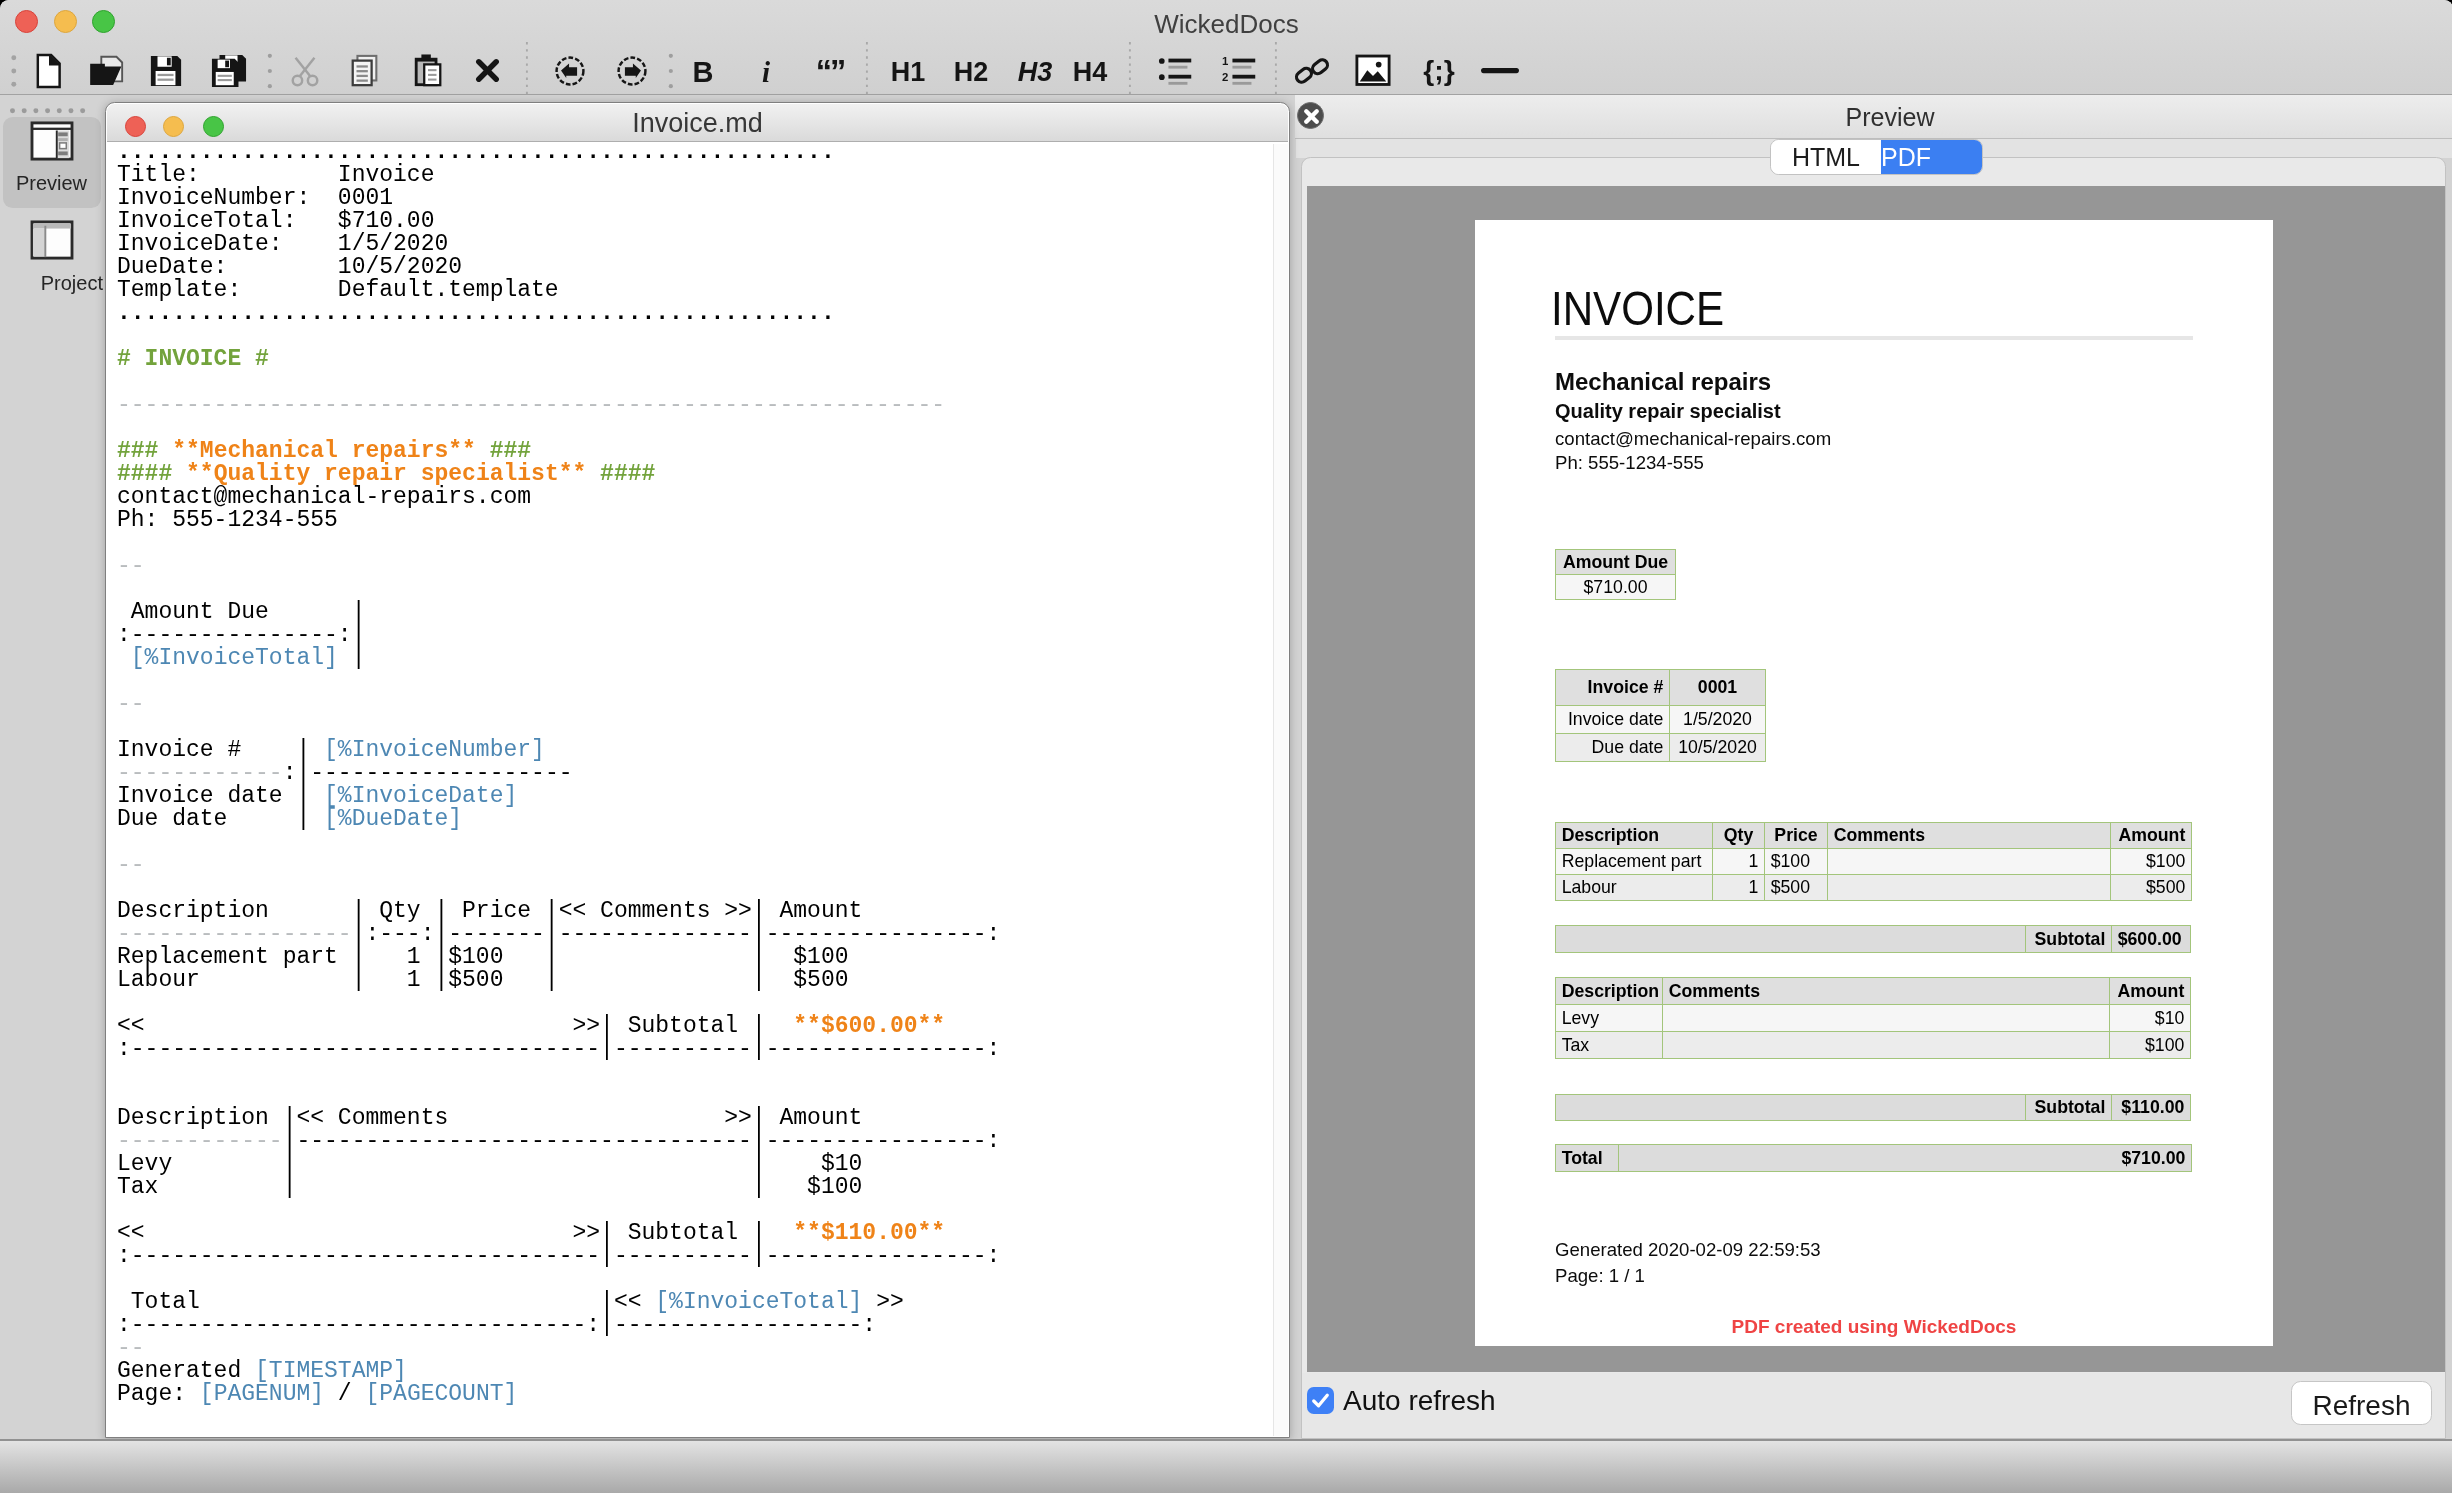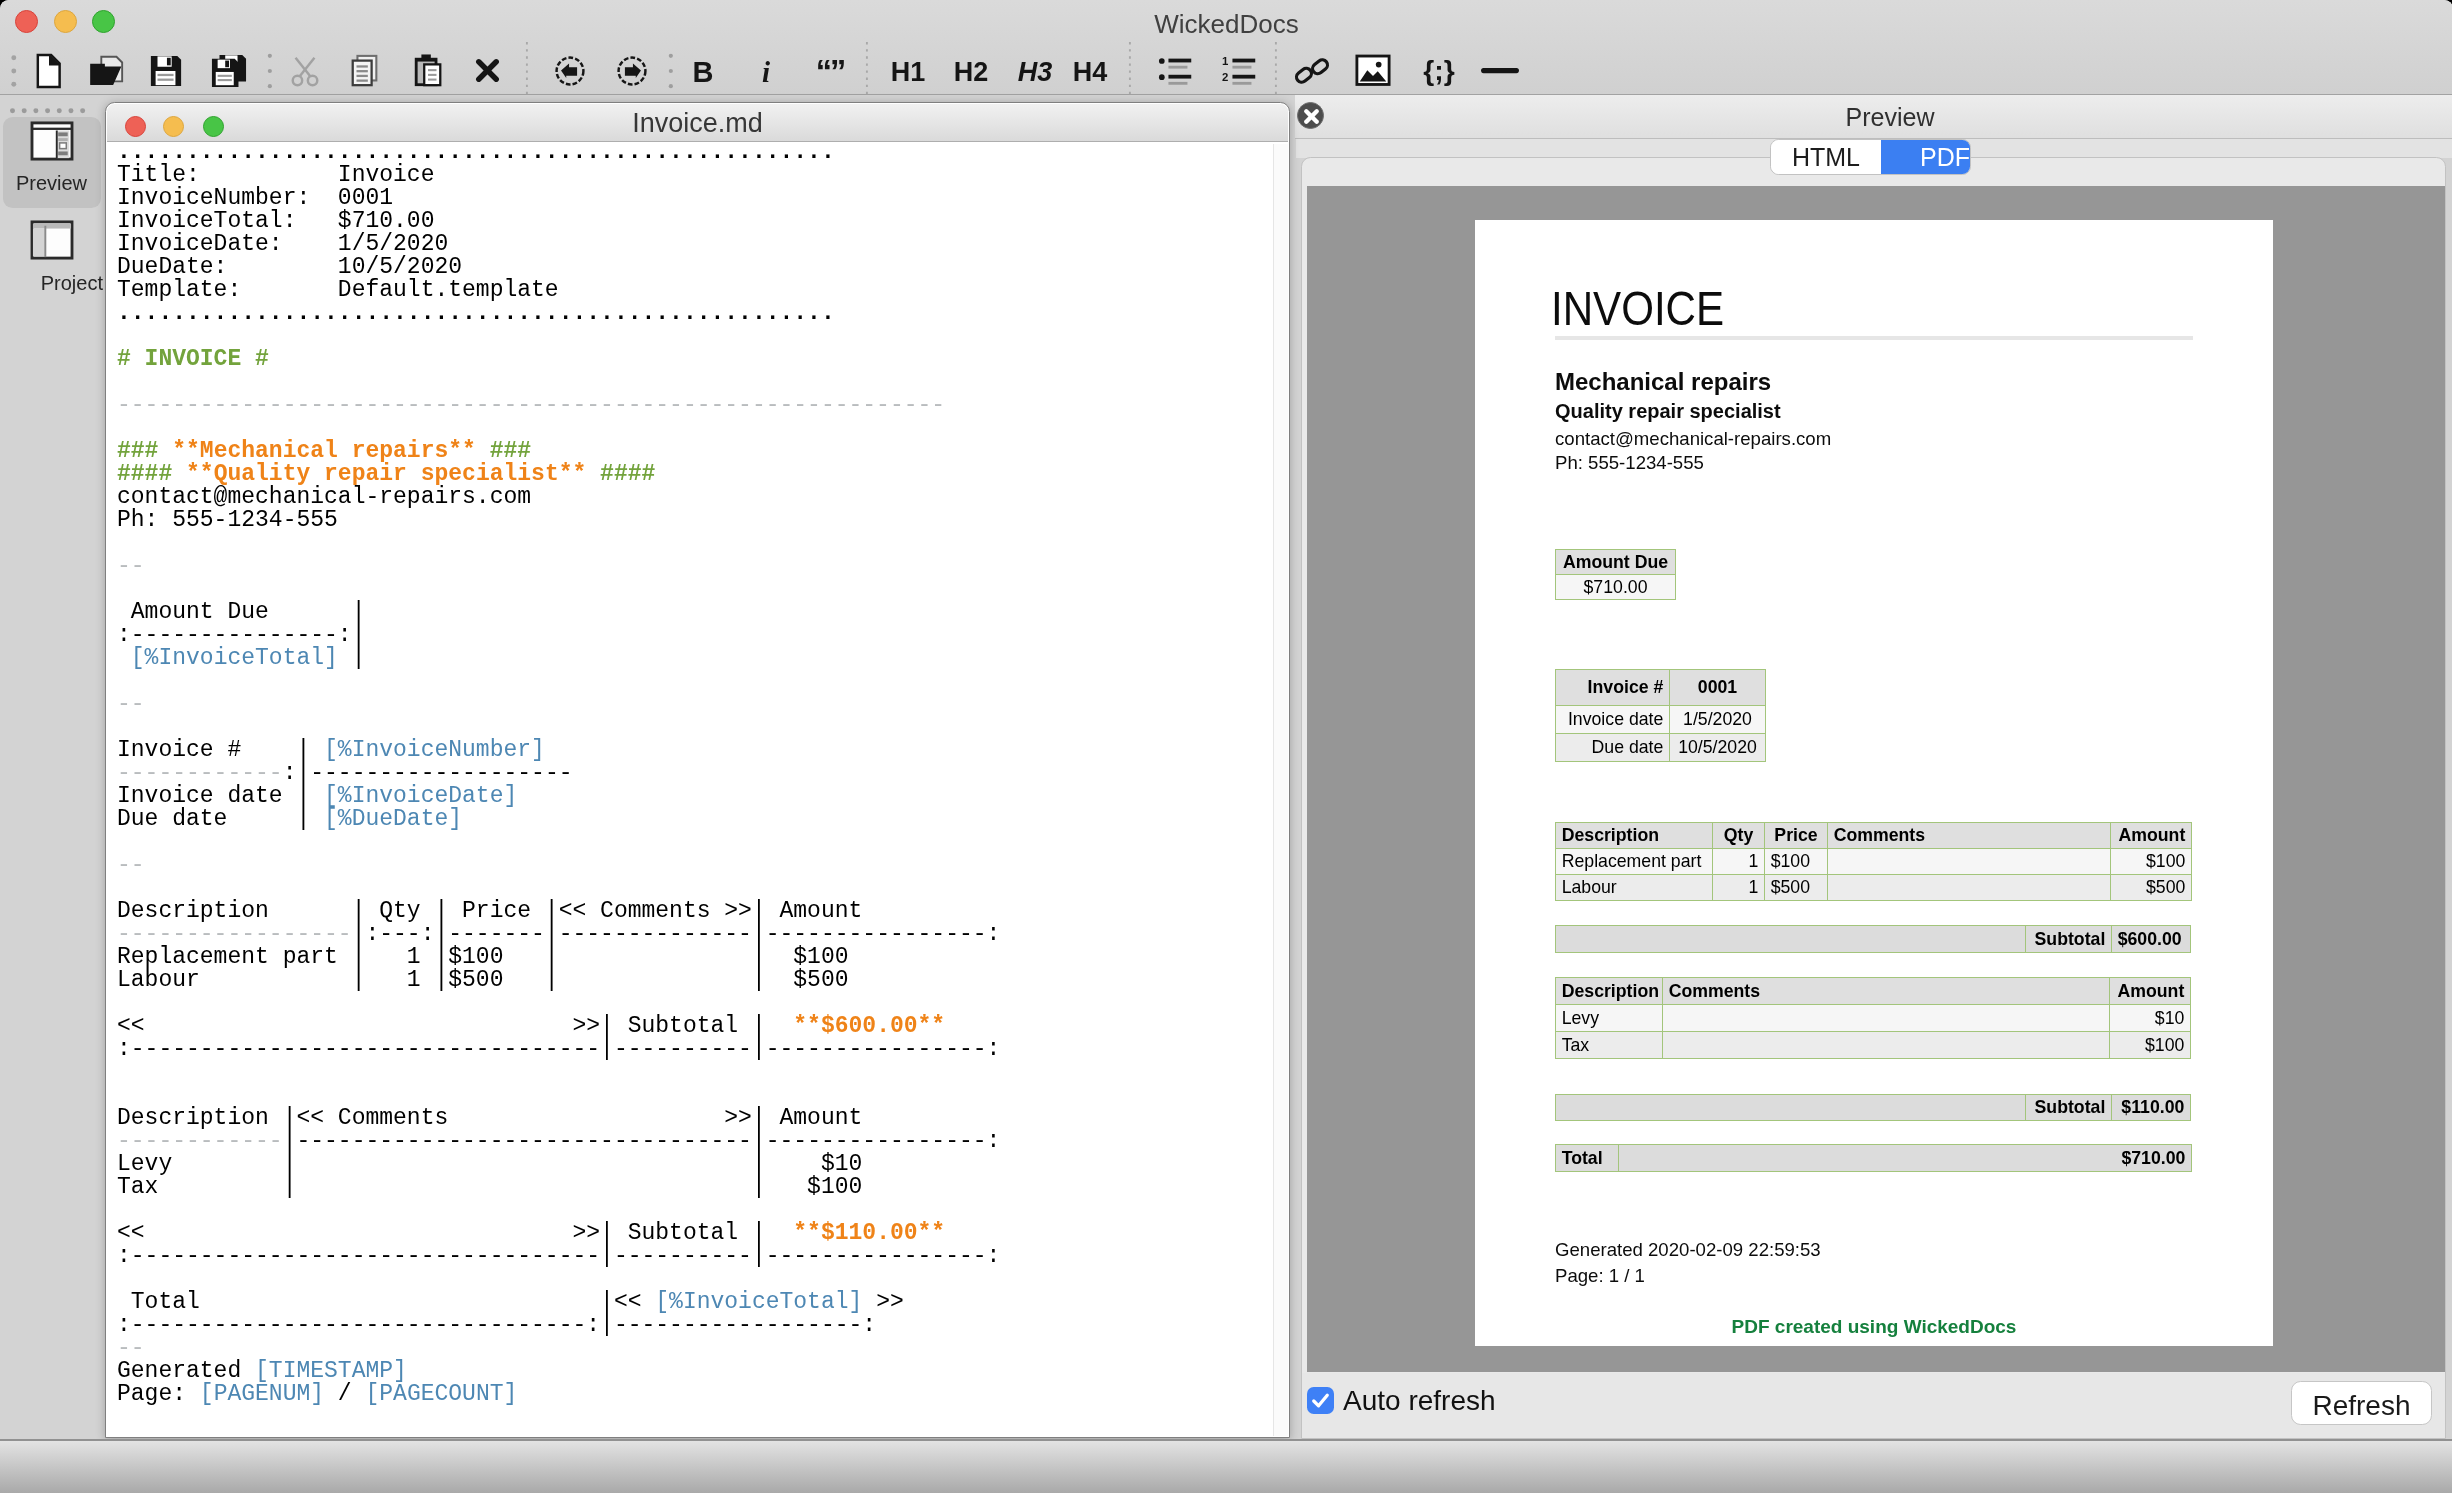--- a/index.html
+++ b/index.html
@@ -25,21 +25,21 @@
 #epre .d { color:#b9bcbe; }
 
 #pheader { position:absolute; left:1295px; top:95px; width:1158px; height:44px; background:linear-gradient(#ededed,#dfdfdf); border-bottom:1px solid #bdbdbd; }
 #ptitle { position:absolute; left:1311px; top:103px; width:1158px; text-align:center; font-size:25px; color:#303030; }
 #pclose { position:absolute; left:1297px; top:102px; width:27px; height:27px; border-radius:50%; background:#4c4c4c; border:1.9px solid #6e6e6e; }
 #pclose svg { position:absolute; left:3.8px; top:3.8px; }
 #pmid { position:absolute; left:1296px; top:139px; width:1157px; height:19px; background:#e3e3e3; }
 #ppanel { position:absolute; left:1301px; top:157px; width:1145px; height:1282px; background:#e9e9e9; border:1px solid #c2c2c2; border-radius:9.6px 9.6px 0 0; }
 #seg { position:absolute; left:1770px; top:139px; height:36px; display:flex; border-radius:8.6px; overflow:hidden; border:1px solid #c2c2c2; font-size:25px; z-index:5; }
 #seghtml { width:110px; background:#fff; color:#1d1d1d; text-align:center; line-height:35px; }
-#segpdf { width:89px; background:#3b7ff2; color:#fff; text-align:right; line-height:35px; }
+#segpdf { width:101px; background:#3b7ff2; color:#fff; text-align:left; line-height:35px; }
 #viewport { position:absolute; left:1307px; top:186px; width:1138px; height:1186px; background:#969696; }
 #page { position:absolute; left:1475px; top:220px; width:798px; height:1126px; background:#fff; }
 #page .abs { position:absolute; }
 #page table { border-collapse:collapse; table-layout:fixed; font-size:17.7px; color:#000; font-family:"Liberation Sans",sans-serif; }
 #page td { border:1.9px solid #a3c57b; padding:0 5.7px; white-space:nowrap; overflow:hidden; }
 #page .hd { background:#dfdfdf; font-weight:bold; }
 #page .r1 { background:#f6f6f6; }
 #page .r2 { background:#ececec; }
 #page .bar td { background:#dcdcdc; font-weight:bold; }
 
@@ -373,21 +373,21 @@
         </colgroup>
 <tbody>
           <tr>
             <td style="height:27px;">Total</td>
             <td style="text-align:right;">$710.00</td>
           </tr>
         </tbody>
       </table>
 <div class="abs" style="left:80px;top:1019px;font-size:18.6px;color:#0c0c0c;">Generated 2020-02-09 22:59:53</div>
 <div class="abs" style="left:80px;top:1045px;font-size:18.6px;color:#0c0c0c;">Page: 1 / 1</div>
-<div class="abs" style="left:0;top:1096px;width:798px;text-align:center;font-size:19px;font-weight:bold;color:#15803d;">PDF created using WickedDocs</div>
+<div class="abs" style="left:0;top:1096px;width:798px;text-align:center;font-size:19px;font-weight:bold;color:#ef4444;">PDF created using WickedDocs</div>
   </div>
   <div id="bbar"></div>
   <div id="cb"><svg width="27" height="27" viewBox="0 0 28 28">
         <path d="M7 14.5 L12 19.5 L21 8.5" fill="none" stroke="#fff" stroke-width="3.4" stroke-linecap="round" stroke-linejoin="round"></path>
       </svg></div>
   <div id="cblabel">Auto refresh</div>
   <div id="refresh">Refresh</div>
 
   <div id="ewin"></div>
   <div id="etitle2" style="position:absolute;left:107px;top:104px;width:1181px;height:38px;background:linear-gradient(#f1f1f1,#dadada);border-radius:7.6px 7.6px 0 0;border-bottom:1.9px solid #aeaeae;"></div>

